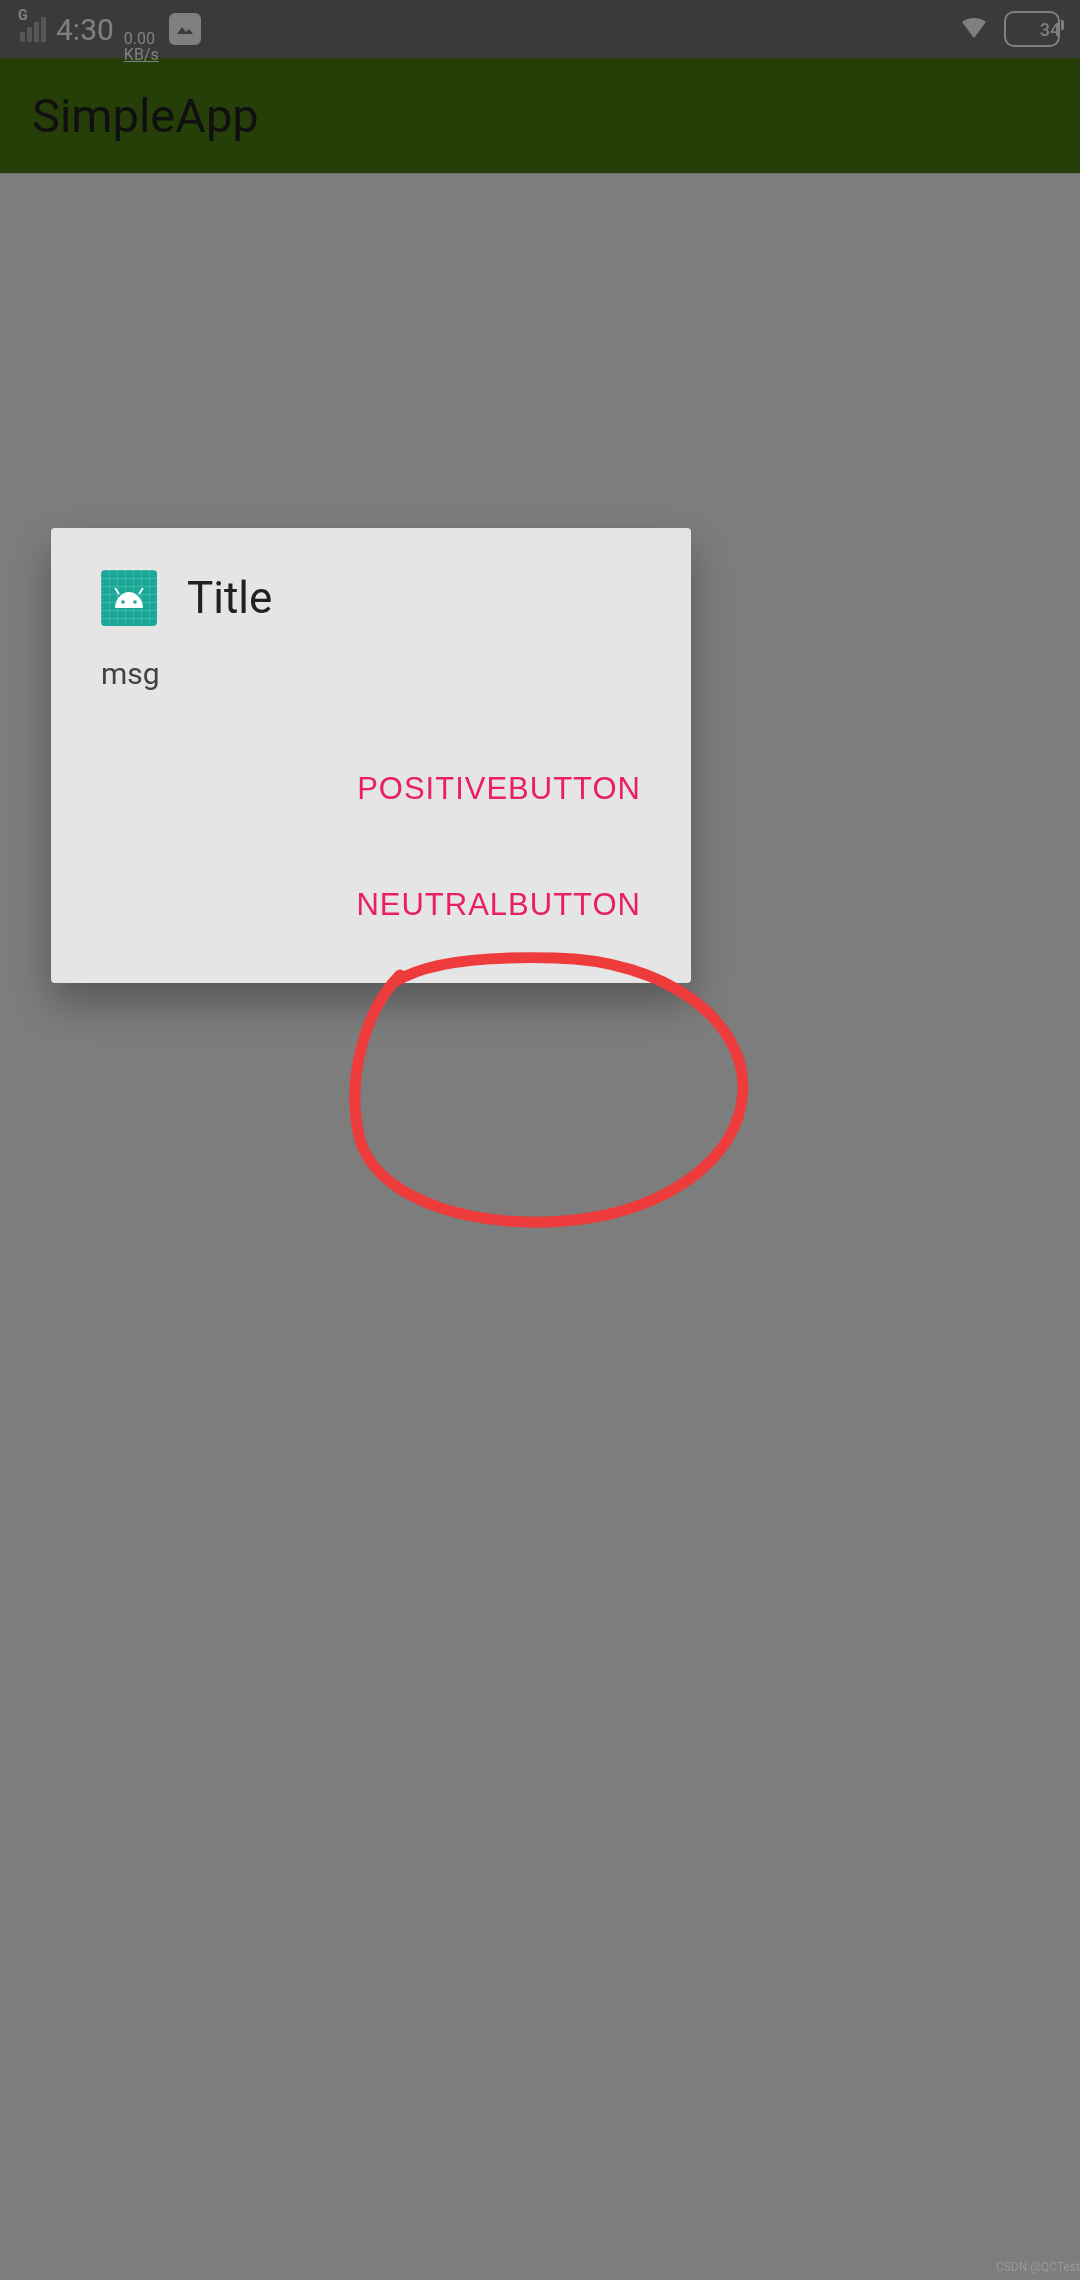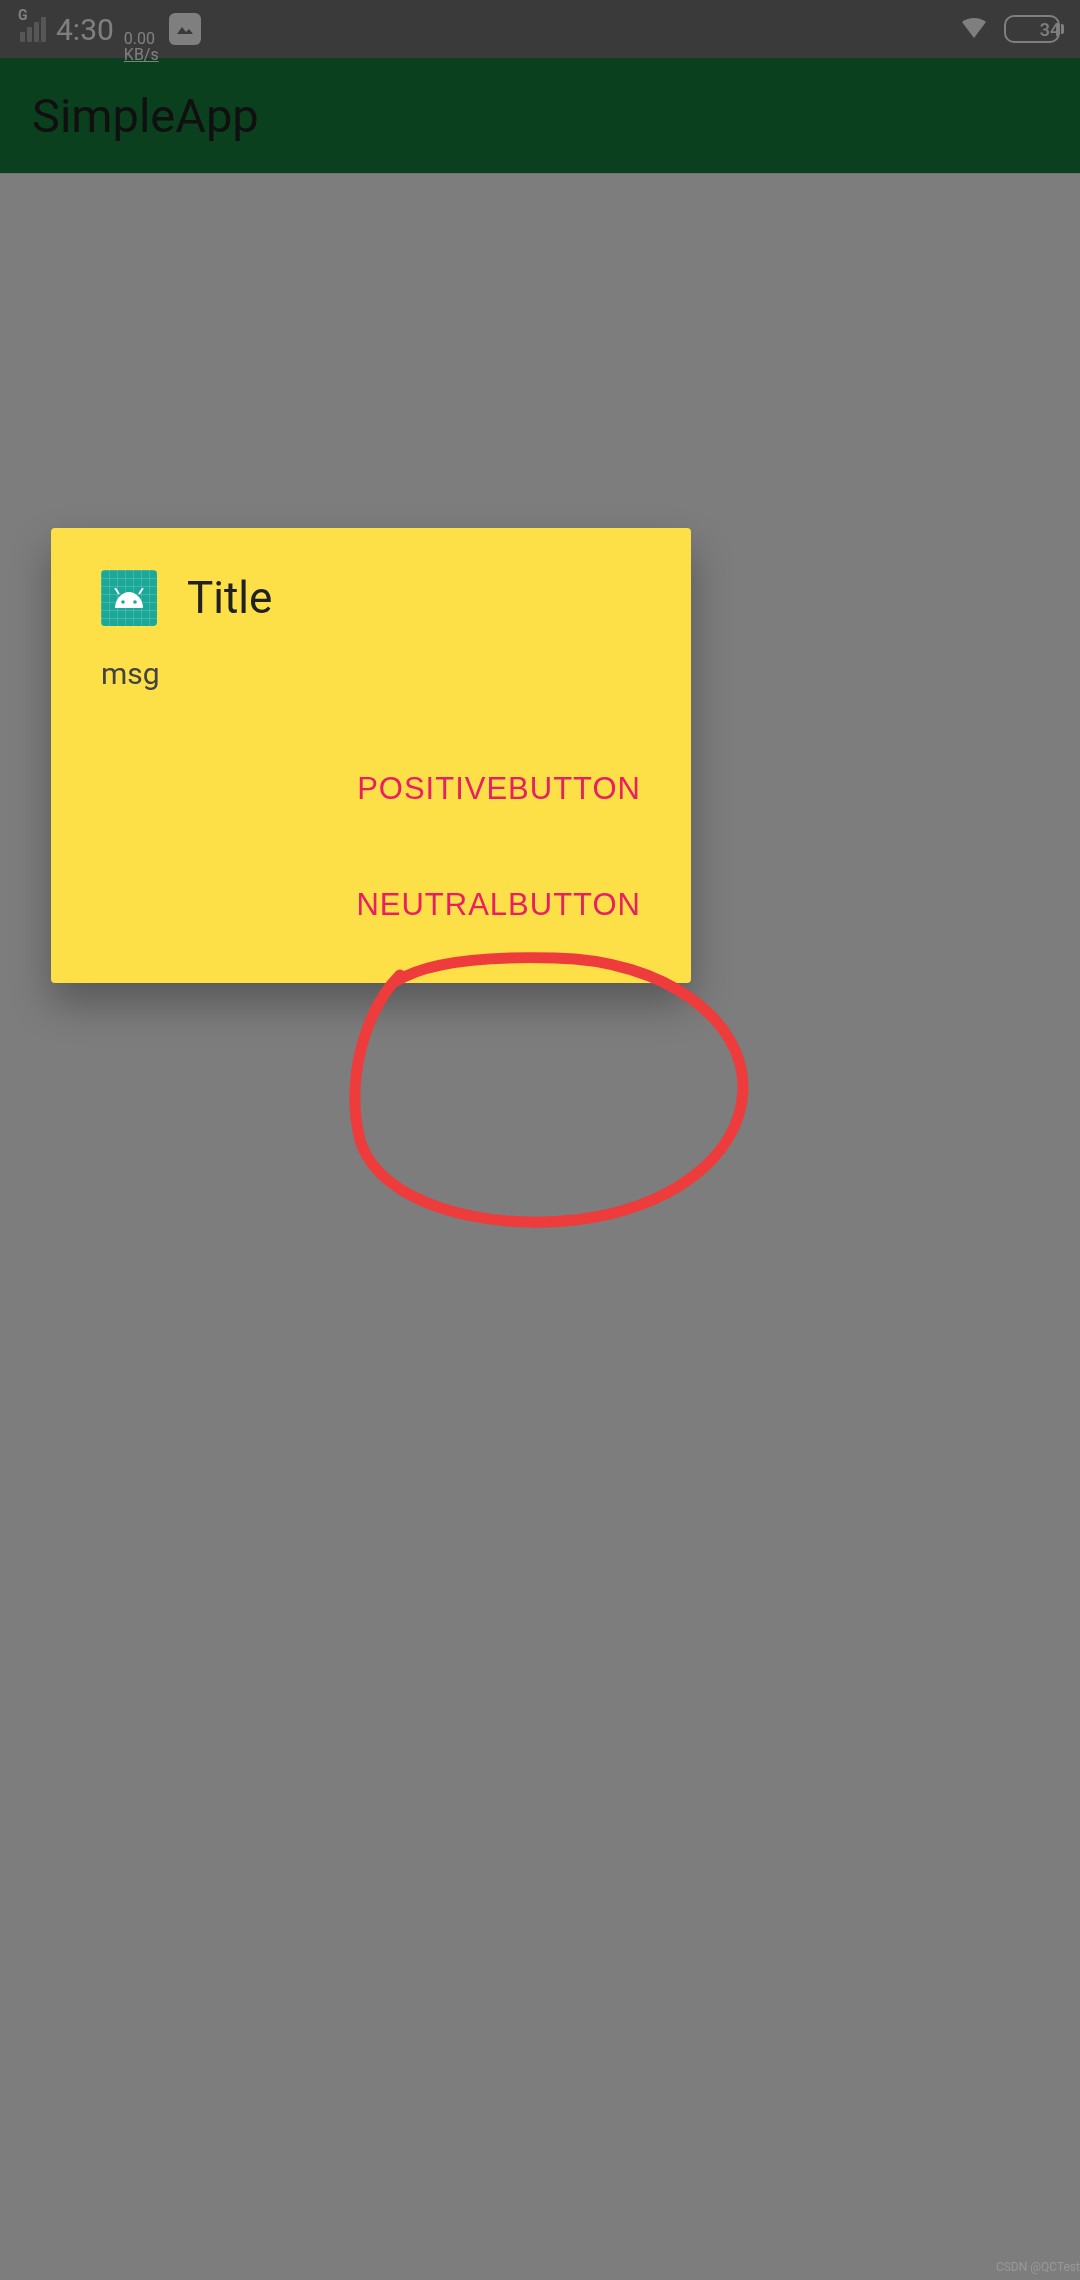--- a/index.html
+++ b/index.html
@@ -73,21 +73,21 @@
       justify-content: center;
     }
     .status-right {
       display: flex;
       align-items: center;
       gap: 14px;
     }
     .wifi-icon svg { width: 32px; height: 32px; }
     .battery {
       width: 56px;
-      height: 28px;
+      height: 36px;
       border: 2.5px solid #fff;
       border-radius: 10px;
       display: flex;
       align-items: center;
       justify-content: center;
       font-size: 18px;
       font-weight: 500;
       position: relative;
       padding-left: 36px;
     }
@@ -96,21 +96,21 @@
       position: absolute;
       right: -6px;
       top: 7px;
       width: 3px;
       height: 10px;
       background: #fff;
       border-radius: 0 2px 2px 0;
     }
     .app-bar {
       height: 116px;
-      background: #15803d;
+      background: #4d7c0f;
       border-bottom: 1px solid #e0e0e0;
       display: flex;
       align-items: center;
       padding: 0 32px;
     }
     .app-title {
       font-size: 47px;
       color: #212121;
       font-weight: 400;
     }
@@ -120,21 +120,21 @@
       left: 0;
       width: 100%;
       height: 100%;
       background: rgba(0,0,0,0.5);
     }
     .dialog {
       position: absolute;
       top: 528px;
       left: 51px;
       width: 640px;
-      background: #fde047;
+      background: #e5e5e5;
       border-radius: 4px;
       box-shadow: 0 20px 40px rgba(0,0,0,0.3);
       padding-bottom: 20px;
     }
     .dialog-header {
       display: flex;
       align-items: center;
       padding: 42px 50px 20px 50px;
       gap: 30px;
     }

